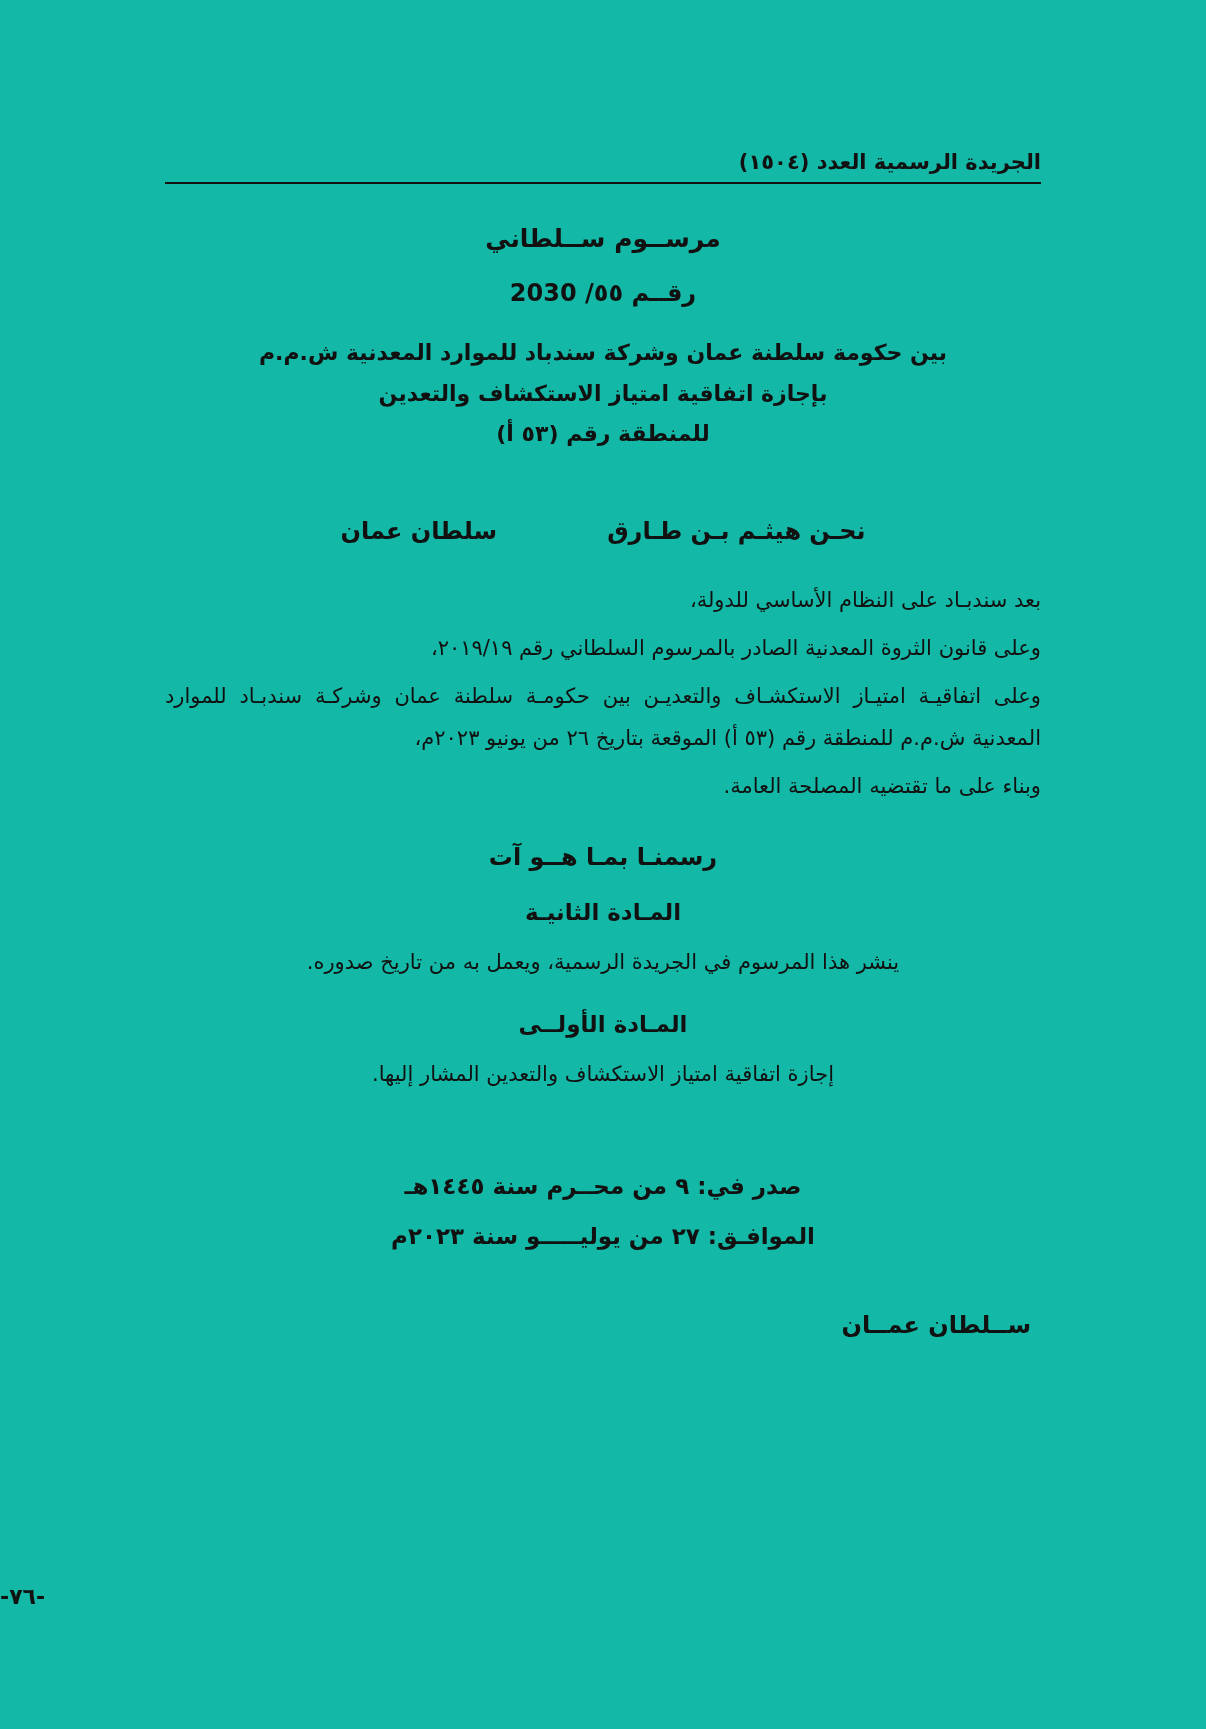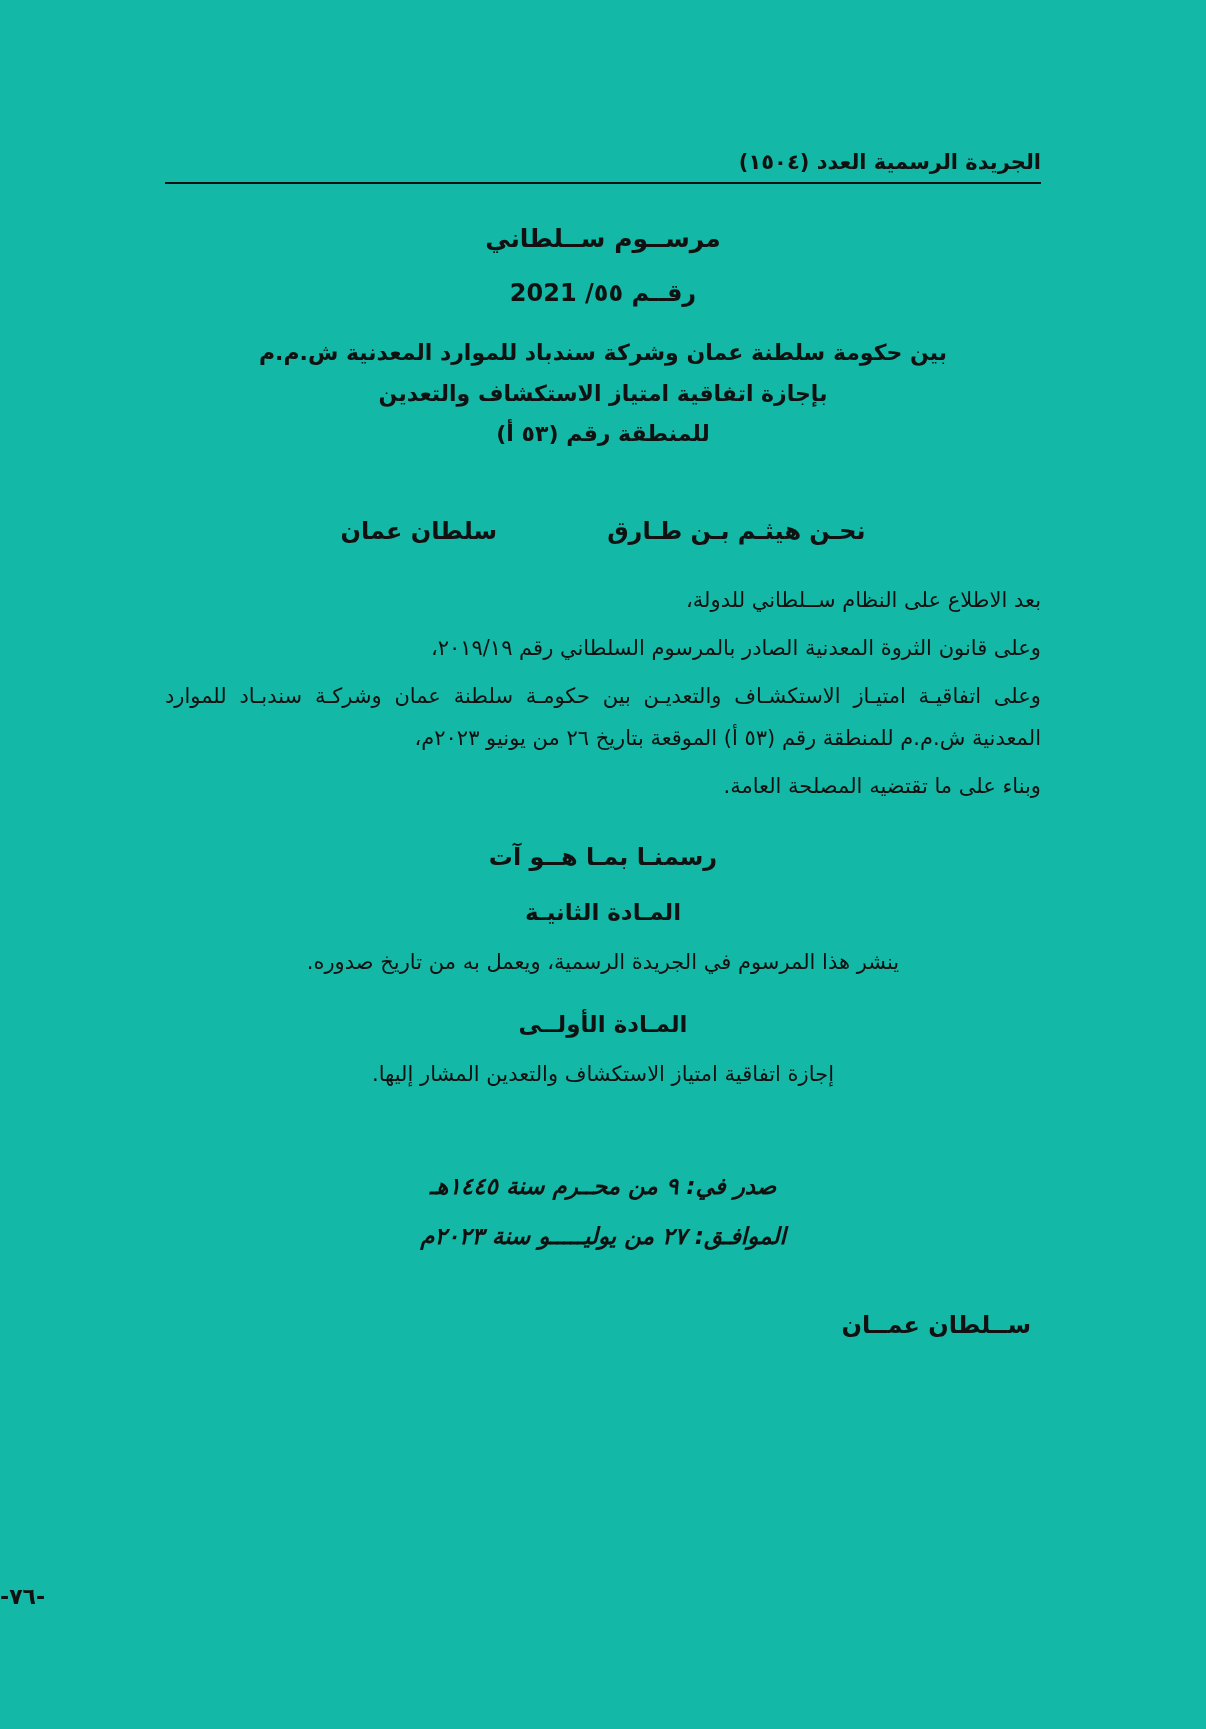--- a/index.html
+++ b/index.html
@@ -120,21 +120,20 @@
   .dates {
     margin-top: 70px;
     text-align: center;
     font-size: 23px;
     font-weight: 700;
     letter-spacing: 1px;
     line-height: 1.9;
   }
   .dates div {
     margin-bottom: 6px;
-    font-style: italic;
   }
 
   
   .signature {
     margin-top: 46px;
     text-align: right;
     font-size: 24px;
     font-weight: 700;
     letter-spacing: 2px;
     line-height: 1.75;
@@ -160,35 +159,35 @@
 
   <div class="content">
 
     <div class="header">
       <span>الجريدة الرسمية العدد (١٥٠٤)</span>
     </div>
     <hr class="header-rule">
 
     <div class="title-block">
       <div class="decree-kind">مرســوم ســلطاني</div>
-      <div class="decree-number">رقــم ٥٥/ 2021</div>
+      <div class="decree-number">رقــم ٥٥/ 2030</div>
       <div class="decree-subject">
         <div>بين حكومة سلطنة عمان وشركة سندباد للموارد المعدنية ش.م.م</div>
         <div>بإجازة اتفاقية امتياز الاستكشاف والتعدين</div>
         <div>للمنطقة رقم (٥٣ أ)</div>
       </div>
     </div>
 
     <div class="sultan-line">
       <span>نحـن هيثـم بـن طـارق</span>
       <span>سلطان عمان</span>
     </div>
 
     <div class="preamble">
-      <p>بعد الاطلاع على النظام ســلطاني للدولة،</p>
+      <p>بعد سندبـاد على النظام الأساسي للدولة،</p>
       <p>وعلى قانون الثروة المعدنية الصادر بالمرسوم السلطاني رقم ٢٠١٩/١٩،</p>
       <p class="justified">وعلى اتفاقيـة امتيـاز الاستكشـاف والتعديـن بين حكومـة سلطنة عمان وشركـة سندبـاد للموارد المعدنية ش.م.م للمنطقة رقم (٥٣ أ) الموقعة بتاريخ ٢٦ من يونيو ٢٠٢٣م،</p>
       <p>وبناء على ما تقتضيه المصلحة العامة.</p>
     </div>
 
     <div class="center-strong">رسمنـا بمـا هــو آت</div>
 
     <div>
       <div class="article-heading">المـادة الثانيـة</div>
       <div class="article-body">ينشر هذا المرسوم في الجريدة الرسمية، ويعمل به من تاريخ صدوره.</div>

